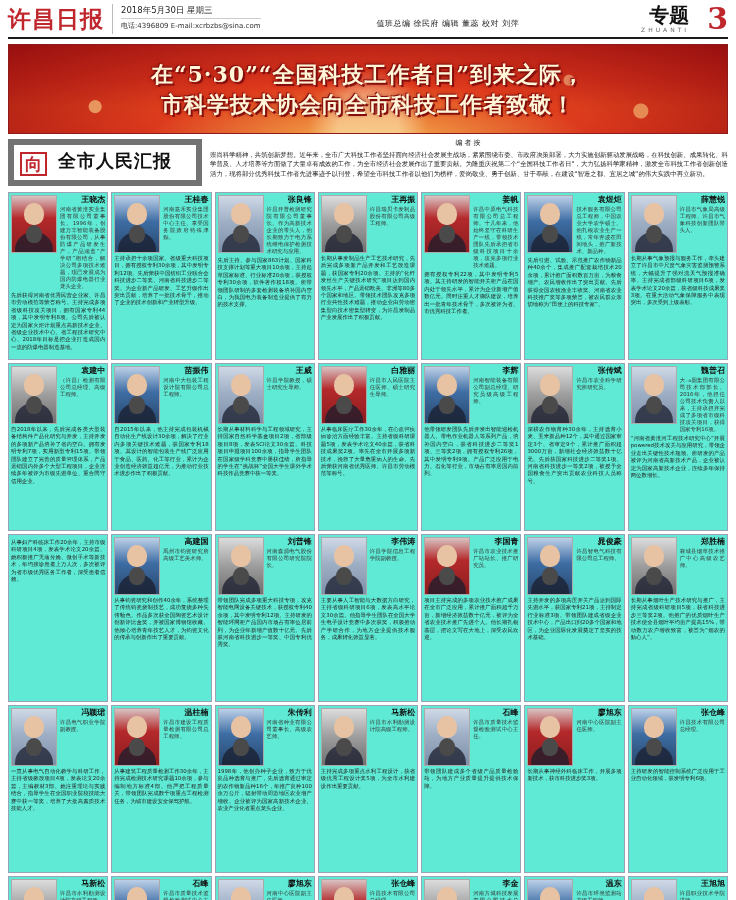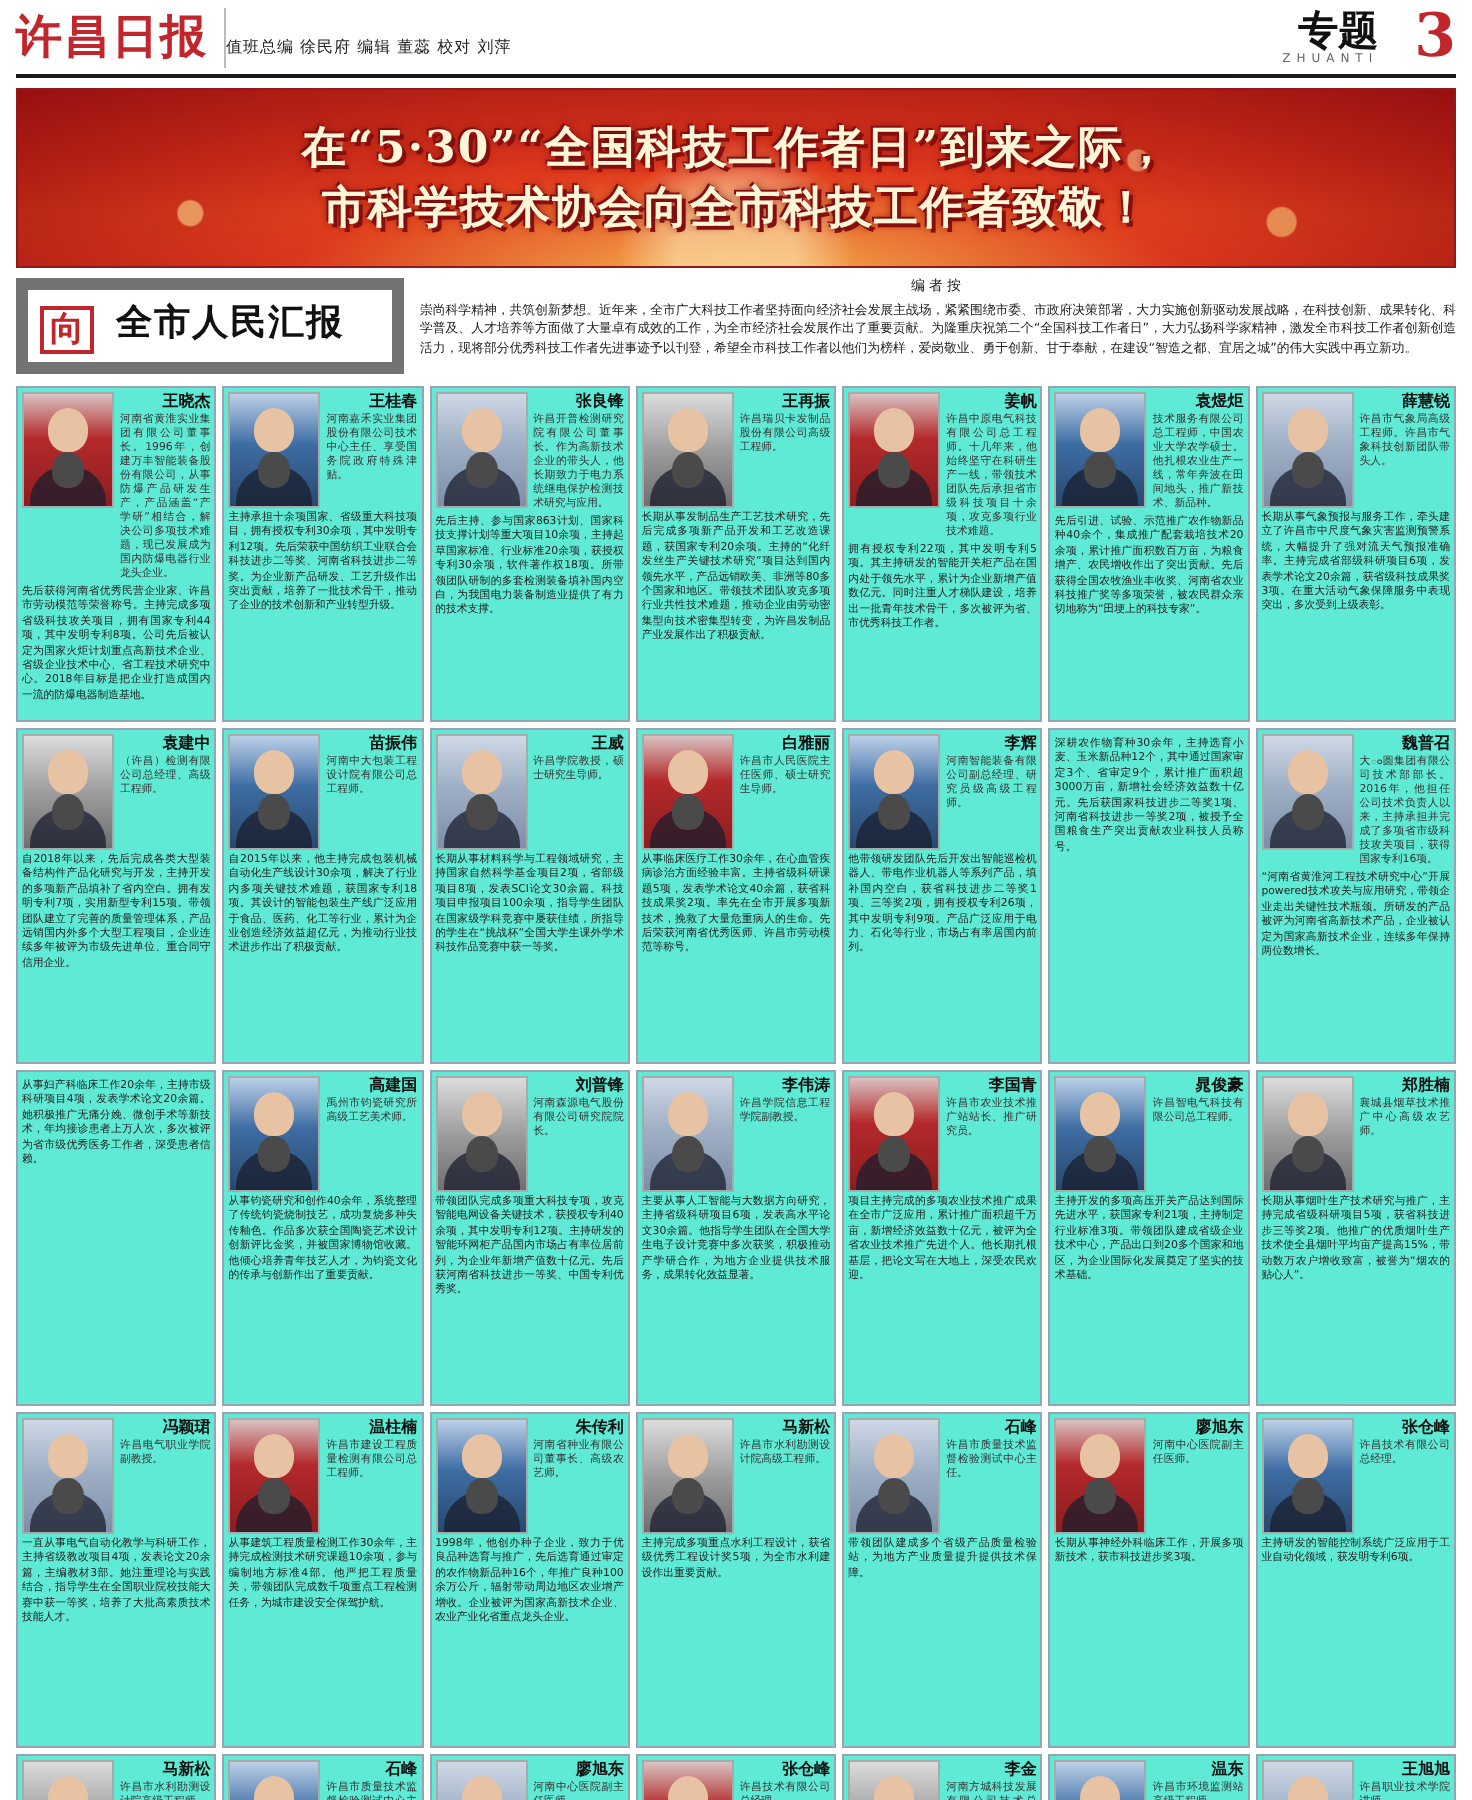--- a/index.html
+++ b/index.html
@@ -15,21 +15,21 @@
   
   .masthead{display:flex;align-items:flex-start;border-bottom:2px solid #1a1a1a;padding-bottom:3px;}
   .logo{
     font-family:"DejaVu Serif","Liberation Serif",serif;
     font-size:23px;font-weight:700;color:#c0272d;letter-spacing:1px;
     white-space:nowrap;padding-right:8px;border-right:1px solid #bbb;line-height:30px;
   }
   .mast-mid{padding-left:8px;flex:0 0 auto;}
   .mast-date{font-size:8.5px;color:#222;line-height:12px;border-bottom:1px solid #ccc;padding-bottom:2px;}
   .mast-contact{font-size:7px;color:#333;line-height:11px;padding-top:2px;}
-  .mast-staff{flex:1;text-align:left;font-size:8px;color:#222;padding-top:14px;letter-spacing:.5px;}
+  .mast-staff{flex:1;text-align:center;font-size:8px;color:#222;padding-top:14px;letter-spacing:.5px;}
   .mast-right{text-align:right;padding-left:6px;display:flex;align-items:flex-start;gap:18px;}
   .zhuanti{font-family:"DejaVu Serif","Liberation Serif",serif;font-size:20px;font-weight:700;color:#111;line-height:22px;}
   .zhuanti-sub{font-size:6px;color:#666;letter-spacing:3px;text-align:center;}
   .pagenum{font-family:"DejaVu Serif","Liberation Serif",serif;font-size:30px;font-weight:700;color:#c0272d;line-height:30px;}
 
   
   .banner{
     position:relative;margin-top:5px;height:88px;border:1px solid #8d1b1b;
     background:
       radial-gradient(ellipse at 50% 120%, rgba(255,210,90,.95) 0%, rgba(226,60,30,.85) 45%, rgba(150,15,15,.95) 100%),
@@ -88,20 +88,24 @@
   .p-title{font-size:5.4px;line-height:7px;color:#333;text-align:justify;margin-top:1px;}
   .p-body{font-size:5.4px;line-height:7.4px;color:#222;text-align:justify;margin-top:2px;}
 </style>
 </head>
 <body>
 
 <div class="page">
 
   <div class="masthead">
     <div class="logo">许昌日报</div>
+    <div class="mast-mid">
+      <div class="mast-date">2018年5月30日 星期三</div>
+      <div class="mast-contact">电话:4396809   E-mail:xcrbzbs@sina.com</div>
+    </div>
     <div class="mast-staff">值班总编 徐民府  编辑 董蕊  校对 刘萍</div>
     <div class="mast-right">
       <div>
         <div class="zhuanti">专题</div>
         <div class="zhuanti-sub">ZHUANTI</div>
       </div>
       <div class="pagenum">3</div>
     </div>
   </div>
 
@@ -238,20 +242,27 @@
         <div class="card-head">
           <div class="photo blue"></div>
           <div class="name-col">
             <div class="p-name">李辉</div>
             <div class="p-title">河南智能装备有限公司副总经理、研究员级高级工程师。</div>
           </div>
         </div>
         <div class="p-body">他带领研发团队先后开发出智能巡检机器人、带电作业机器人等系列产品，填补国内空白，获省科技进步二等奖1项、三等奖2项，拥有授权专利26项，其中发明专利9项。产品广泛应用于电力、石化等行业，市场占有率居国内前列。</div>
       </div>
     <div class="card">
+        <div class="card-head">
+          <div class="photo grey"></div>
+          <div class="name-col">
+            <div class="p-name">张传斌</div>
+            <div class="p-title">许昌市农业科学研究所研究员。</div>
+          </div>
+        </div>
         <div class="p-body">深耕农作物育种30余年，主持选育小麦、玉米新品种12个，其中通过国家审定3个、省审定9个，累计推广面积超3000万亩，新增社会经济效益数十亿元。先后获国家科技进步二等奖1项、河南省科技进步一等奖2项，被授予全国粮食生产突出贡献农业科技人员称号。</div>
       </div>
     <div class="card">
         <div class="card-head">
           <div class="photo"></div>
           <div class="name-col">
             <div class="p-name">魏普召</div>
             <div class="p-title">大ం圆集团有限公司技术部部长。2016年，他担任公司技术负责人以来，主持承担并完成了多项省市级科技攻关项目，获得国家专利16项。</div>
           </div>
         </div>

